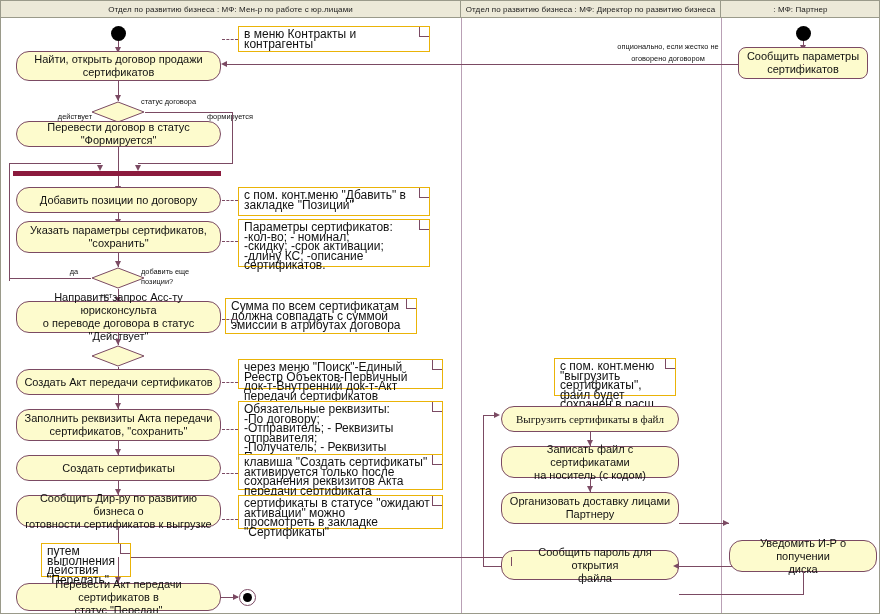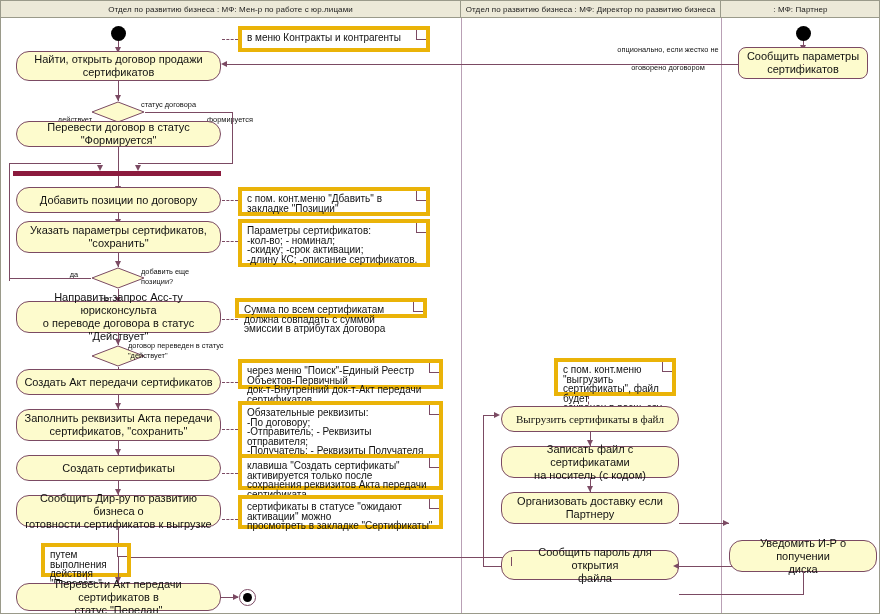--- a/index.html
+++ b/index.html
@@ -14,22 +14,22 @@
       font-size:8px;color:#1a1a1a;letter-spacing:.1px;white-space:nowrap;}
   .lane-divider{position:absolute;top:17px;bottom:0;width:1px;background:#b9a0b5;}
 
   
   .act{position:absolute;background:#fdfbcd;border:1px solid #7b4a63;
        border-radius:13px;box-sizing:border-box;display:flex;align-items:center;
        justify-content:center;text-align:center;font-size:11px;color:#111111;
        line-height:13px;padding:2px 6px;}
 
   
-  .note{position:absolute;background:#ffffff;border:4px solid #eab308;
-        box-sizing:border-box;font-size:10px;color:#111;line-height:9.6px;
+  .note{position:absolute;background:#ffffff;border:1px solid #eab308;
+        box-sizing:border-box;font-size:12px;color:#111;line-height:9.6px;
         padding:3px 4px 3px 5px;white-space:pre-line;}
   .note::after{content:"";position:absolute;top:0;right:0;width:9px;height:9px;
         background:#ffffff;border-left:1px solid #7b4a63;border-bottom:1px solid #7b4a63;}
 
   
   .diamond{position:absolute;width:54px;height:22px;}
   .dmd-svg{position:absolute;left:0;top:0;}
 
   
   .ln{position:absolute;background:#7b4a63;}
@@ -51,21 +51,21 @@
   .start{position:absolute;width:15px;height:15px;border-radius:50%;background:#000;}
   .endn{position:absolute;width:17px;height:17px;border-radius:50%;
         border:1.5px solid #7b4a63;box-sizing:border-box;background:#fff;}
   .endn b{position:absolute;left:2.5px;top:2.5px;width:9px;height:9px;
         border-radius:50%;background:#000;display:block;}
 
   
   .syncbar{position:absolute;background:#8b1a3d;height:5px;}
 
   
-  .elab{position:absolute;font-size:7.4px;color:#111;line-height:18px;
+  .elab{position:absolute;font-size:7.4px;color:#111;line-height:12px;
         white-space:pre-line;text-align:center;}
 </style>
 </head>
 <body>
 
 <div id="canvas">
 
   <div class="lane-header" style="left:0;width:460px;">
     <span>Отдел по развитию бизнеса : МФ: Мен-р по работе с юр.лицами</span>
   </div>
@@ -157,34 +157,32 @@
   <div class="elab" style="left:100px;top:289px;width:30px;text-align:left;">нет</div>
 
   <div class="ln lnh" style="left:8px;top:277px;width:82px;"></div>
 
   <div class="ln lnv" style="left:117px;top:288px;height:14px;"></div>
   <div class="arr arr-d" style="left:114px;top:296px;"></div>
 
   <div class="act" style="left:15px;top:300px;width:205px;height:32px;white-space:pre-line;">Направить запрос Асс-ту юрисконсульта
 о переводе договора в статус "Действует"</div>
 
-  <div class="note" style="left:234px;top:297px;width:192px;height:20px;">Сумма по всем сертификатам должна совпадать с суммой
+  <div class="note" style="left:224px;top:297px;width:192px;height:36px;">Сумма по всем сертификатам должна совпадать с суммой
 эмиссии в атрибутах договора</div>
   <div class="dash-h" style="left:221px;top:318px;width:16px;"></div>
 
   <div class="ln lnv" style="left:117px;top:332px;height:12px;"></div>
   <div class="arr arr-d" style="left:114px;top:338px;"></div>
 
   <div class="diamond" style="left:90px;top:344px;">
     <svg class="dmd-svg" width="54" height="22" viewBox="0 0 54 22">
       <polygon points="27,1 53,11 27,21 1,11" fill="#fdfbcd" stroke="#7b4a63" stroke-width="1"></polygon>
     </svg>
   </div>
-  <div class="elab" style="left:127px;top:340px;width:130px;text-align:left;line-height:9.5px;">договор переведен в статус
-"действует"</div>
 
   <div class="ln lnv" style="left:117px;top:366px;height:10px;"></div>
   <div class="arr arr-d" style="left:114px;top:368px;"></div>
 
   <div class="act" style="left:15px;top:368px;width:205px;height:26px;">Создать Акт передачи сертификатов</div>
 
   <div class="note" style="left:237px;top:358px;width:205px;height:30px;">через меню "Поиск"-Единый Реестр Объектов-Первичный
 док-т-Внутренний док-т-Акт передачи сертификатов</div>
   <div class="dash-h" style="left:221px;top:381px;width:16px;"></div>
 
@@ -250,21 +248,21 @@
 
   <div class="ln lnv" style="left:589px;top:431px;height:14px;"></div>
   <div class="arr arr-d" style="left:586px;top:439px;"></div>
 
   <div class="act" style="left:500px;top:445px;width:178px;height:32px;white-space:pre-line;">Записать файл с сертификатами
 на носитель (с кодом)</div>
 
   <div class="ln lnv" style="left:589px;top:477px;height:14px;"></div>
   <div class="arr arr-d" style="left:586px;top:485px;"></div>
 
-  <div class="act" style="left:500px;top:491px;width:178px;height:32px;white-space:pre-line;">Организовать доставку если
+  <div class="act" style="left:500px;top:491px;width:178px;height:32px;white-space:pre-line;">Организовать доставку лицами
 Партнеру</div>
 
   <div class="ln lnh" style="left:678px;top:522px;width:50px;"></div>
   <div class="arr arr-r" style="left:722px;top:518.5px;"></div>
 
   <div class="act" style="left:500px;top:549px;width:178px;height:30px;white-space:pre-line;padding-left:16px;">Сообщить пароль для открытия
 файла</div>
 
   <div class="ln lnh" style="left:678px;top:565px;width:160px;"></div>
   <div class="arr arr-l" style="left:672px;top:561.5px;"></div>

